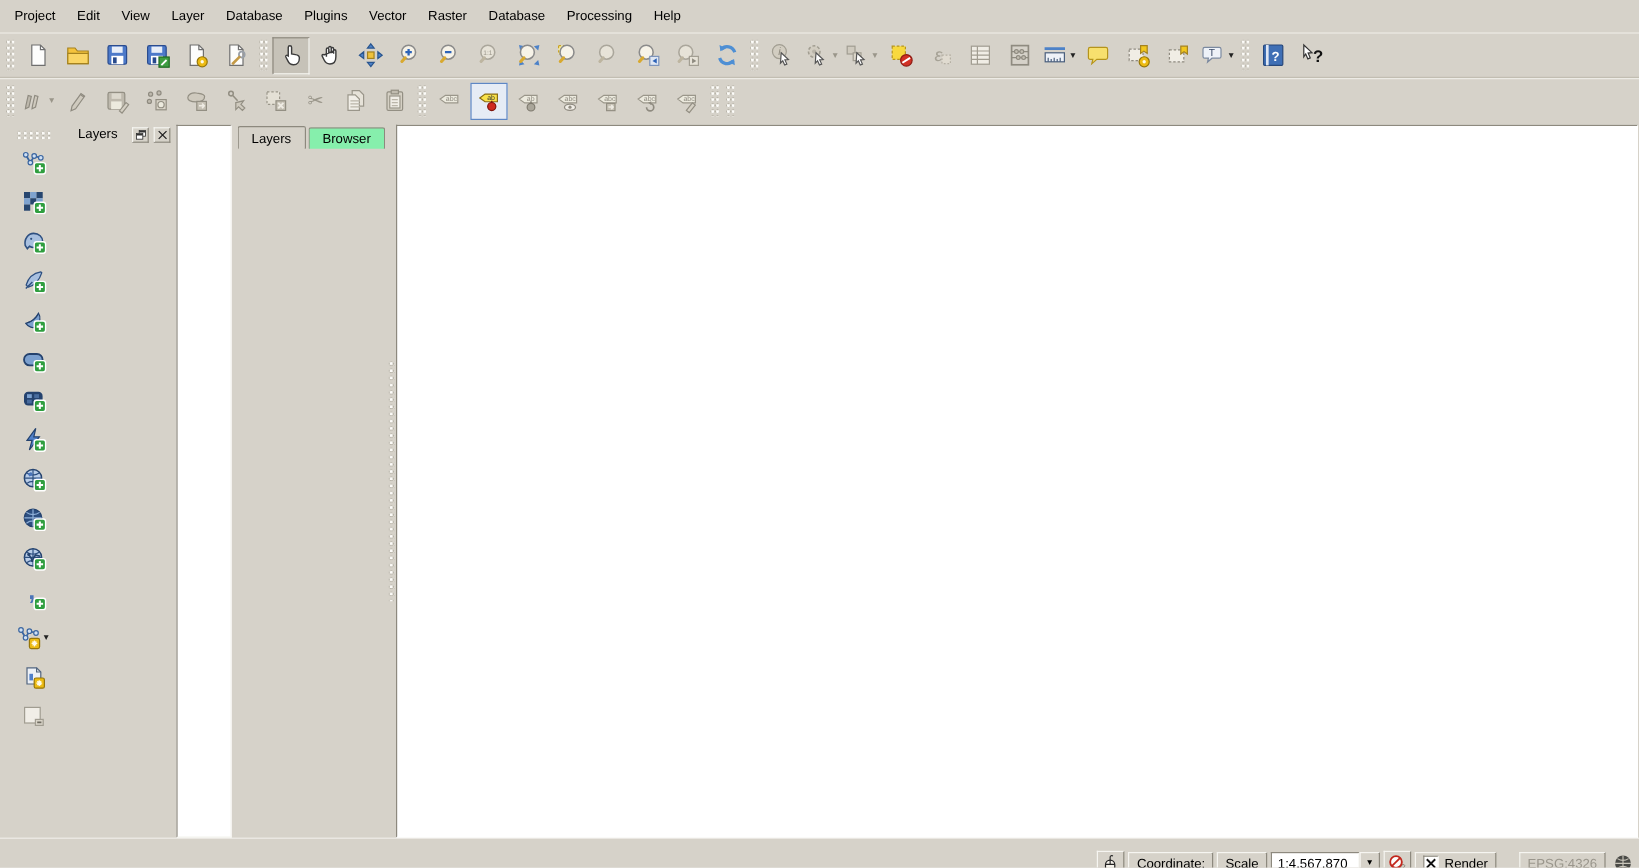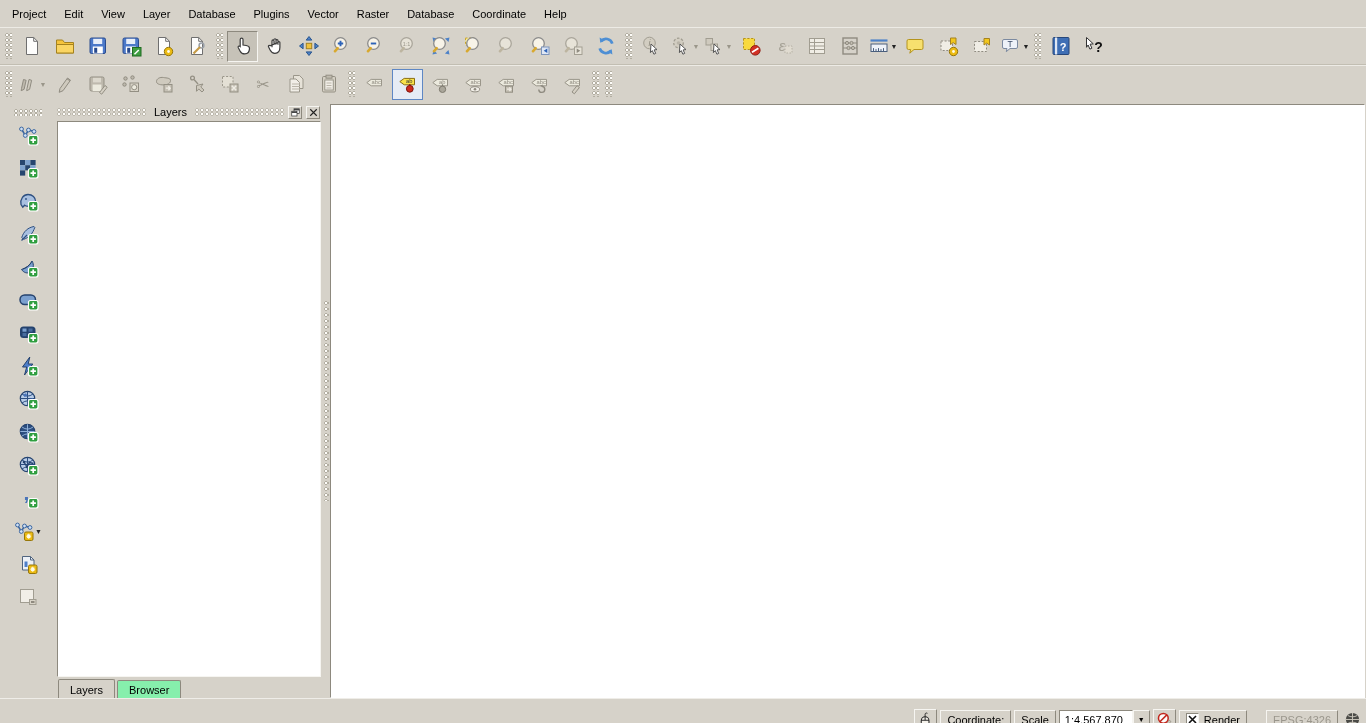--- a/index.html
+++ b/index.html
@@ -29,21 +29,21 @@
   .dots-h { height:7px; width:28px; margin:3px 0 4px;
     background-image:radial-gradient(circle at 2px 2px, #fdfcf9 1.1px, #a9a598 1.5px, rgba(0,0,0,0) 1.9px);
     background-size:5px 4px; }
 
   
   #content { display:flex; height:595px; }
   #leftrail { width:55px; display:flex; flex-direction:column; align-items:center; padding-top:3px; }
   .rail-btn { width:34px; height:30px; display:flex; align-items:center; justify-content:center; margin-bottom:3px; }
   .rail-btn .drop { font-size:7px; color:#222; margin-left:0; }
 
-  #dock { width:268px; display:flex; flex-direction:column; }
+  #dock { width:268px; display:flex; flex-direction:row; }
   #dock-title { height:17px; display:flex; align-items:center; gap:4px; padding:1px 3px 0 2px; }
   #dock-title .dots { flex:1; height:8px;
     background-image:radial-gradient(circle at 2px 2px, #fdfcf9 1px, #a9a598 1.4px, rgba(0,0,0,0) 1.8px);
     background-size:5px 4px; }
   #dock-title .title-text { padding:0 4px; }
   .title-btn { width:14px; height:13px; display:flex; align-items:center; justify-content:center;
     background:#d6d2c9; border:1px solid; border-color:#f6f5f1 #8d897e #8d897e #f6f5f1; }
   #dock-body { flex:1; margin:1px 2px 0 2px; background:#fff;
     border:1px solid; border-color:#8d897e #f6f5f1 #f6f5f1 #8d897e; }
   #dock-tabs { height:21px; display:flex; align-items:flex-end; padding-left:3px; }
@@ -86,21 +86,21 @@
 <div id="menubar">
     <div class="menu-item">Project</div>
     <div class="menu-item">Edit</div>
     <div class="menu-item">View</div>
     <div class="menu-item">Layer</div>
     <div class="menu-item">Database</div>
     <div class="menu-item">Plugins</div>
     <div class="menu-item">Vector</div>
     <div class="menu-item">Raster</div>
     <div class="menu-item">Database</div>
-    <div class="menu-item">Coordinate</div>
+    <div class="menu-item">Processing</div>
     <div class="menu-item">Help</div>
   </div>
 
 <div id="tb1" class="toolbar">
     <div class="dots-v"></div>
     <div class="tbtn">
       <span class="ic">
         <svg width="22" height="22" viewBox="0 0 22 22">
           <path d="M5.5 2.5h7.2l3.8 3.8v13.2H5.5z" fill="#fdfdfc" stroke="#6f6f6f"></path>
           <path d="M12.7 2.5v3.8h3.8" fill="none" stroke="#6f6f6f"></path>

